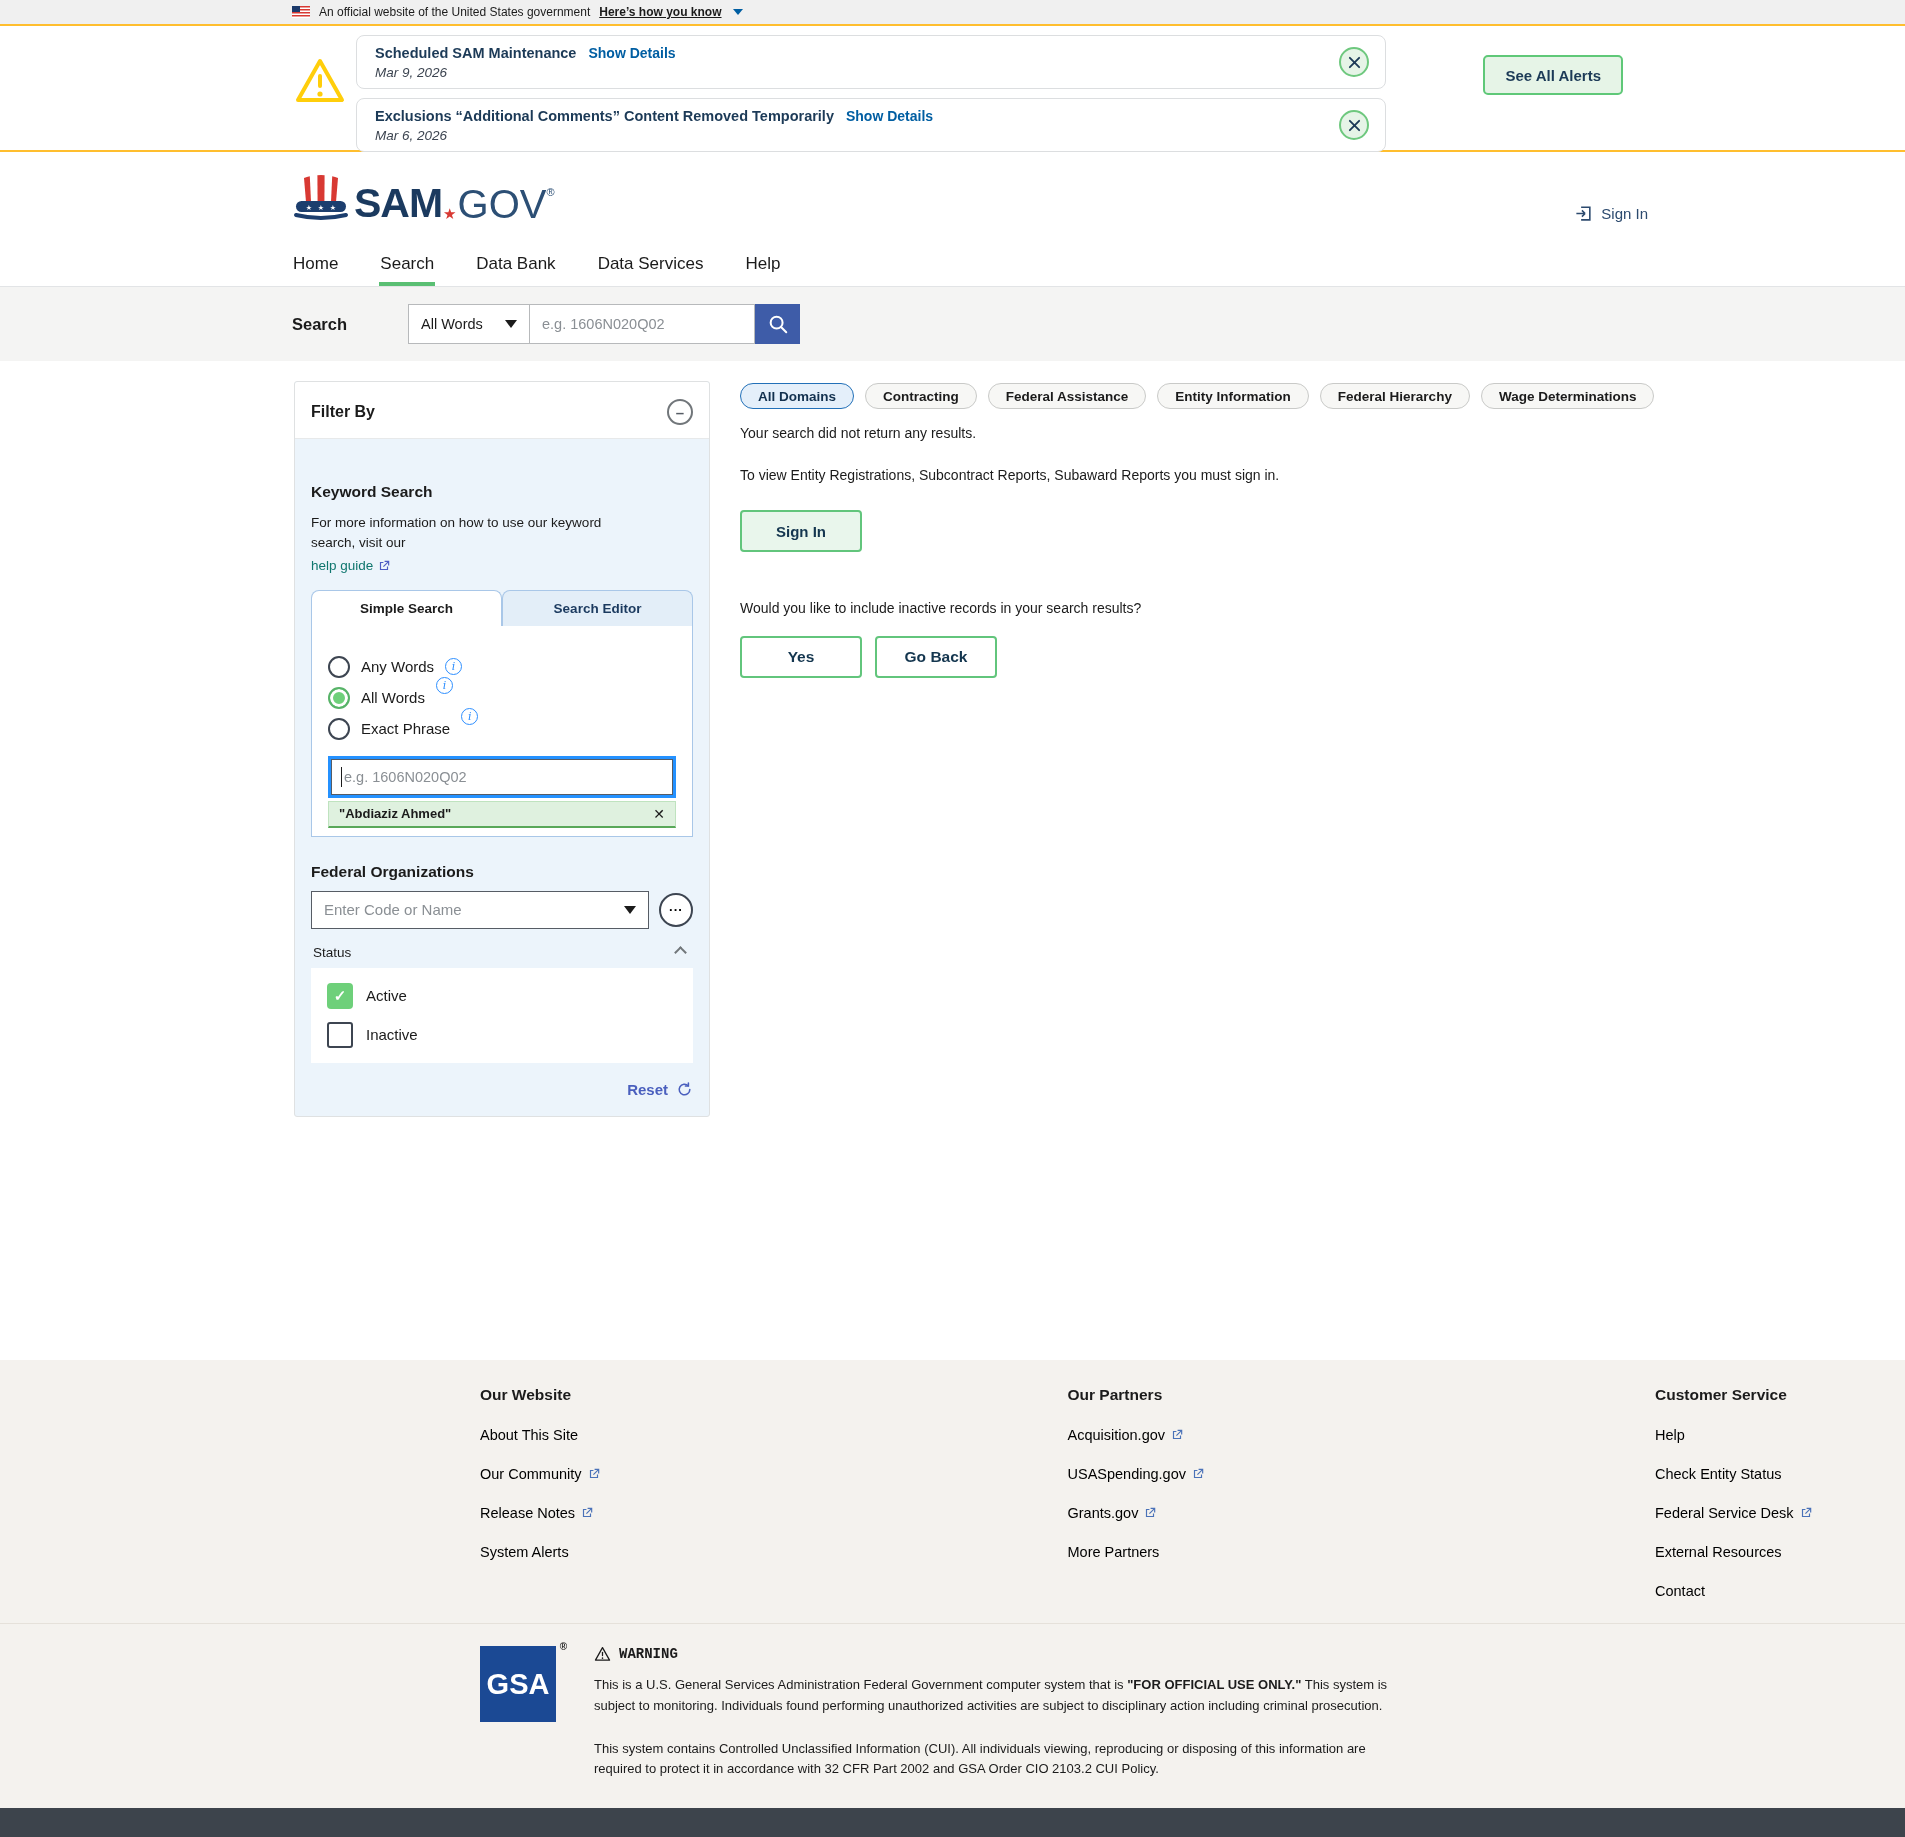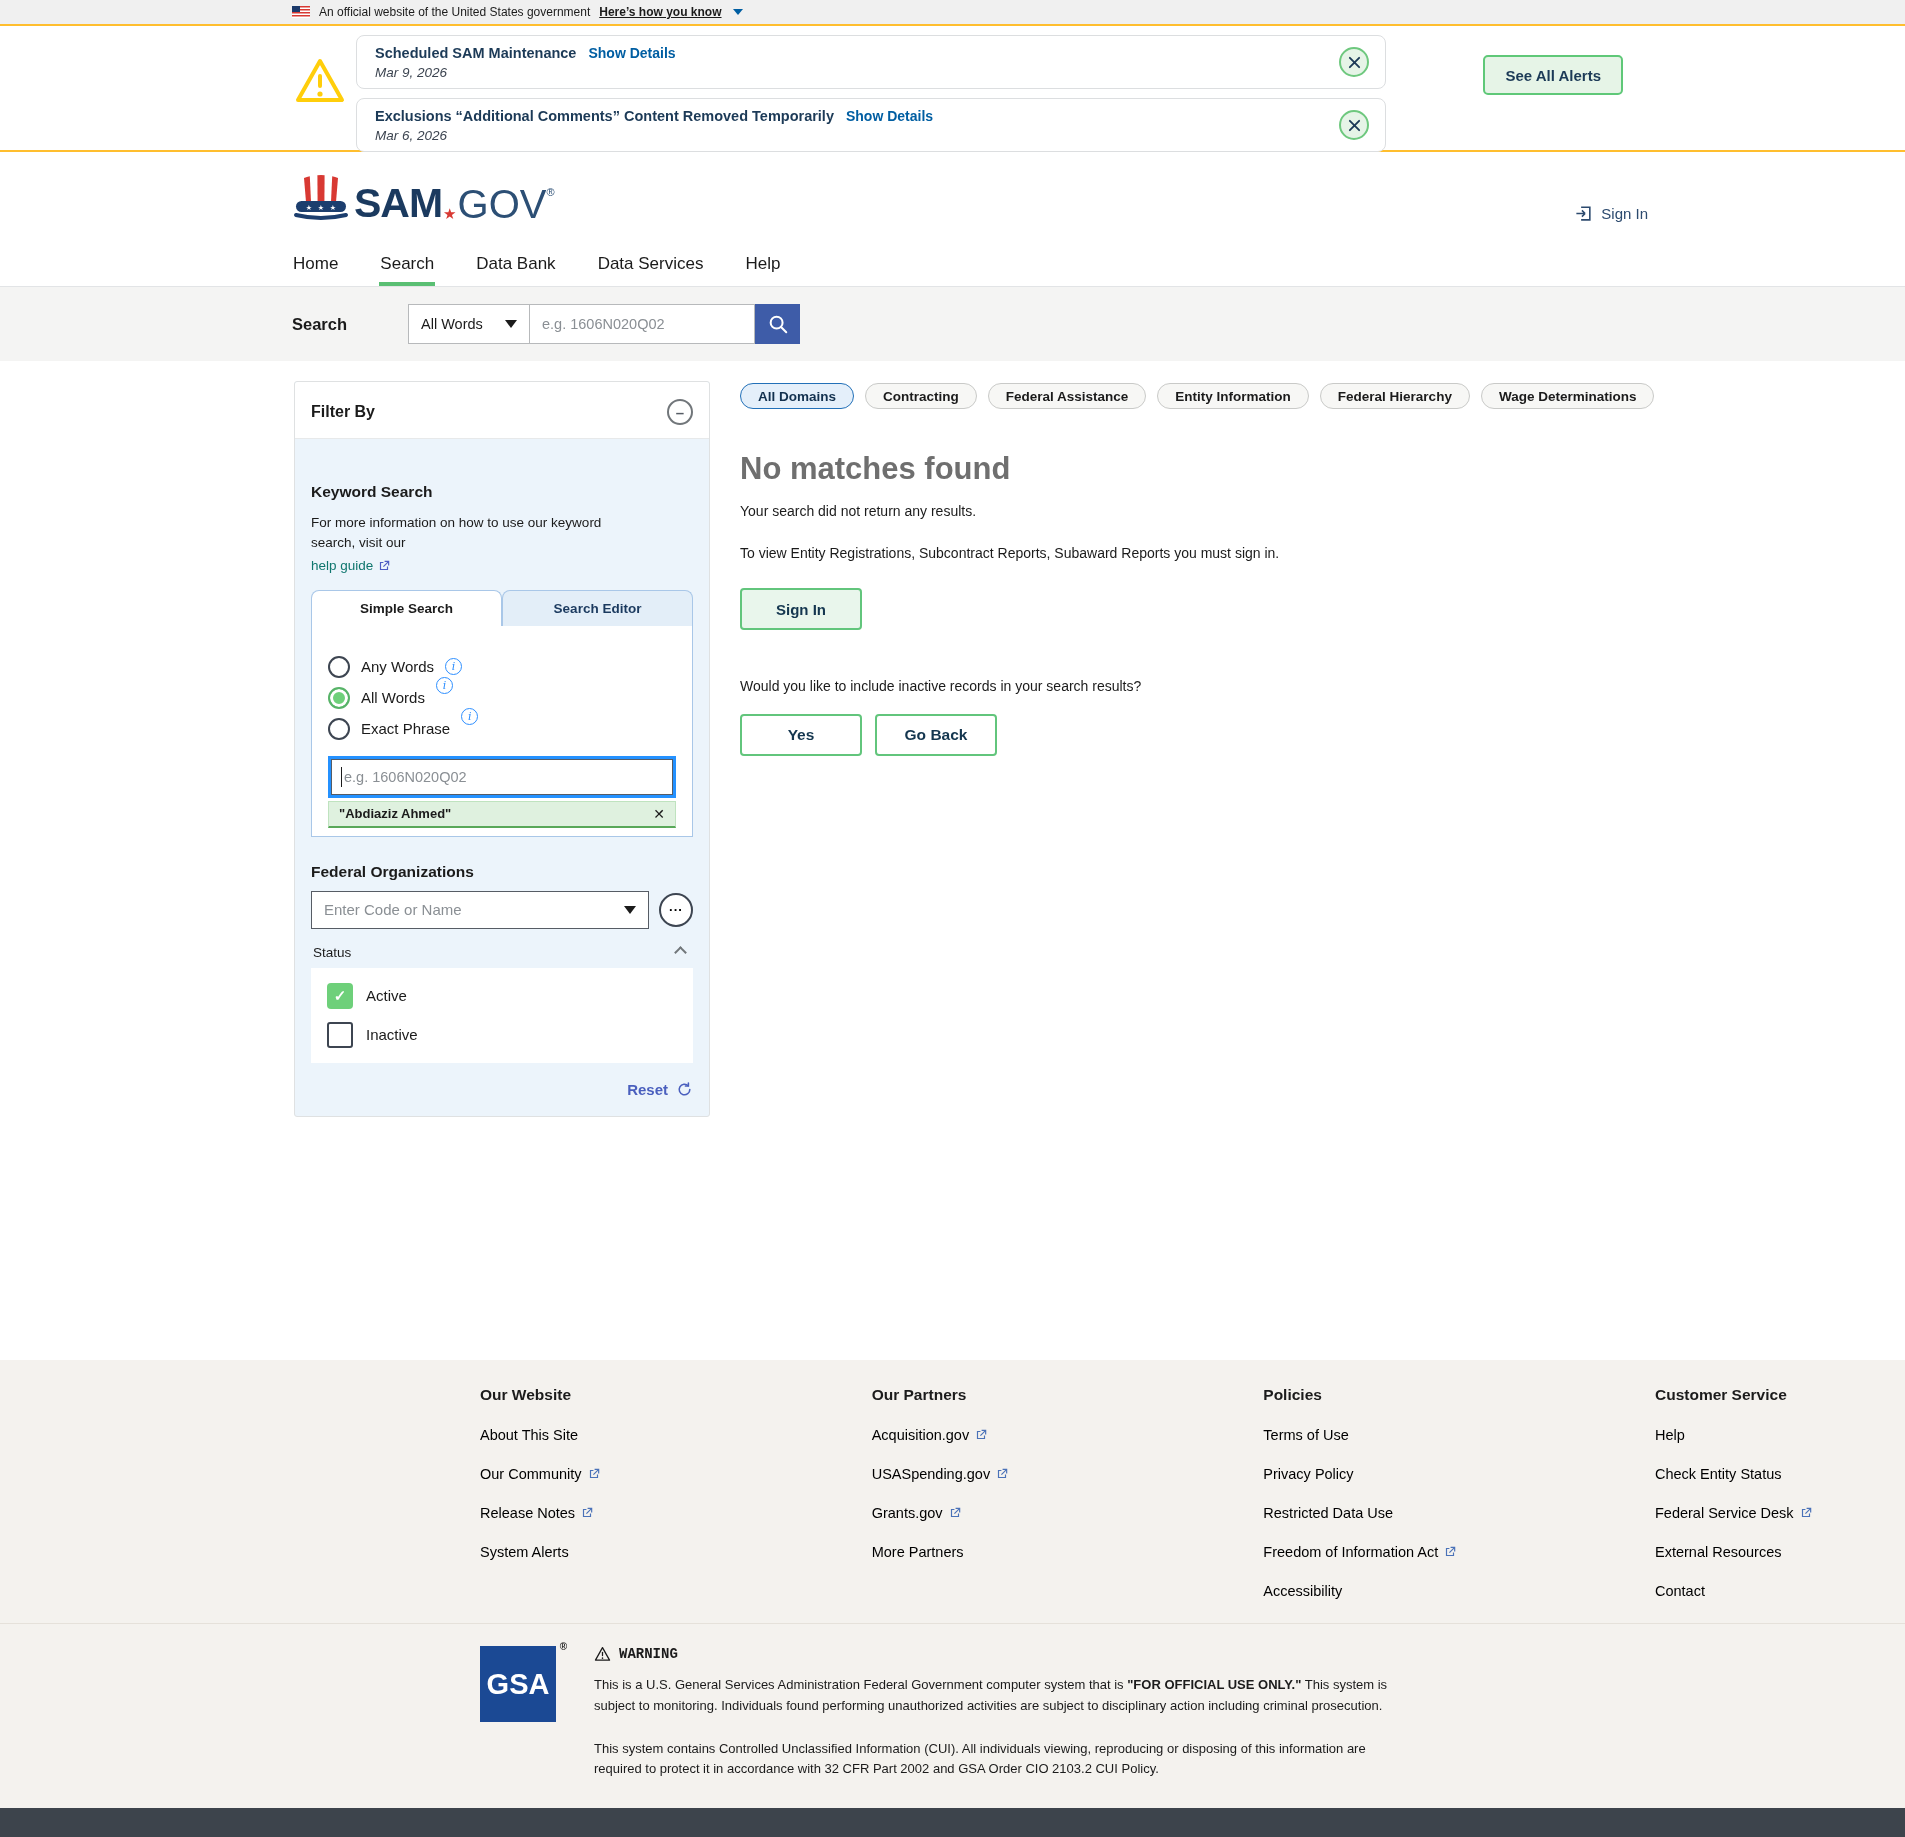--- a/index.html
+++ b/index.html
@@ -290,21 +290,20 @@
 
   <div class="results">
     <div class="pills" id="domain-pills">
         <div class="pill active">All Domains</div>
         <div class="pill">Contracting</div>
         <div class="pill">Federal Assistance</div>
         <div class="pill">Entity Information</div>
         <div class="pill">Federal Hierarchy</div>
         <div class="pill">Wage Determinations</div>
       </div>
-    <div class="nm-title">No matches found</div>
     <div class="nm-sub">Your search did not return any results.</div>
     <div class="nm-signin-text">To view Entity Registrations, Subcontract Reports, Subaward Reports you must sign in.</div>
     <button class="signin-btn">Sign In</button>
     <div class="question">Would you like to include inactive records in your search results?</div>
     <div class="yn-row">
       <button class="yn-btn">Yes</button>
       <button class="yn-btn">Go Back</button>
     </div>
   </div>
 </div>
@@ -346,41 +345,20 @@
         </svg>
       </a>
       <a class="f-link">
         <span>Grants.gov</span>
         <svg class="ext" viewBox="0 0 24 24">
           <path fill="#4a72b8" d="M5 5h6v2H7v10h10v-4h2v6H5V5zm8-2h8v8h-2V6.41l-7.29 7.3-1.42-1.42L17.59 5H13V3z"></path>
         </svg>
       </a>
       <a class="f-link">
         <span>More Partners</span>
-      </a>
-    </div>
-    <div class="f-col">
-      <div class="f-heading">Policies</div>
-      <a class="f-link">
-        <span>Terms of Use</span>
-      </a>
-      <a class="f-link">
-        <span>Privacy Policy</span>
-      </a>
-      <a class="f-link">
-        <span>Restricted Data Use</span>
-      </a>
-      <a class="f-link">
-        <span>Freedom of Information Act</span>
-        <svg class="ext" viewBox="0 0 24 24">
-          <path fill="#4a72b8" d="M5 5h6v2H7v10h10v-4h2v6H5V5zm8-2h8v8h-2V6.41l-7.29 7.3-1.42-1.42L17.59 5H13V3z"></path>
-        </svg>
-      </a>
-      <a class="f-link">
-        <span>Accessibility</span>
       </a>
     </div>
     <div class="f-col">
       <div class="f-heading">Customer Service</div>
       <a class="f-link">
         <span>Help</span>
       </a>
       <a class="f-link">
         <span>Check Entity Status</span>
       </a>

